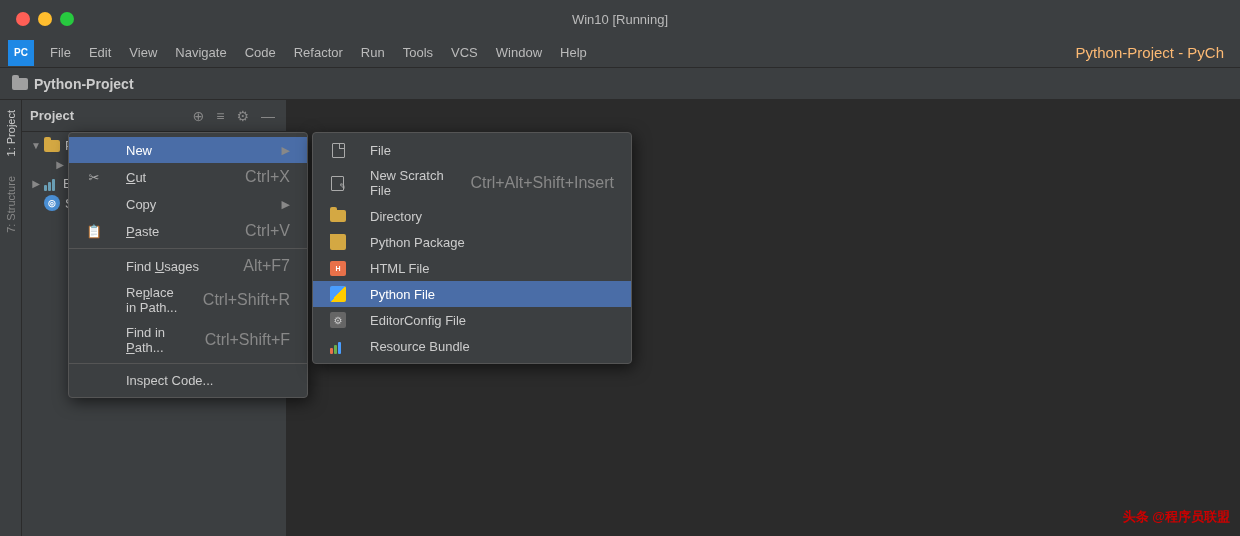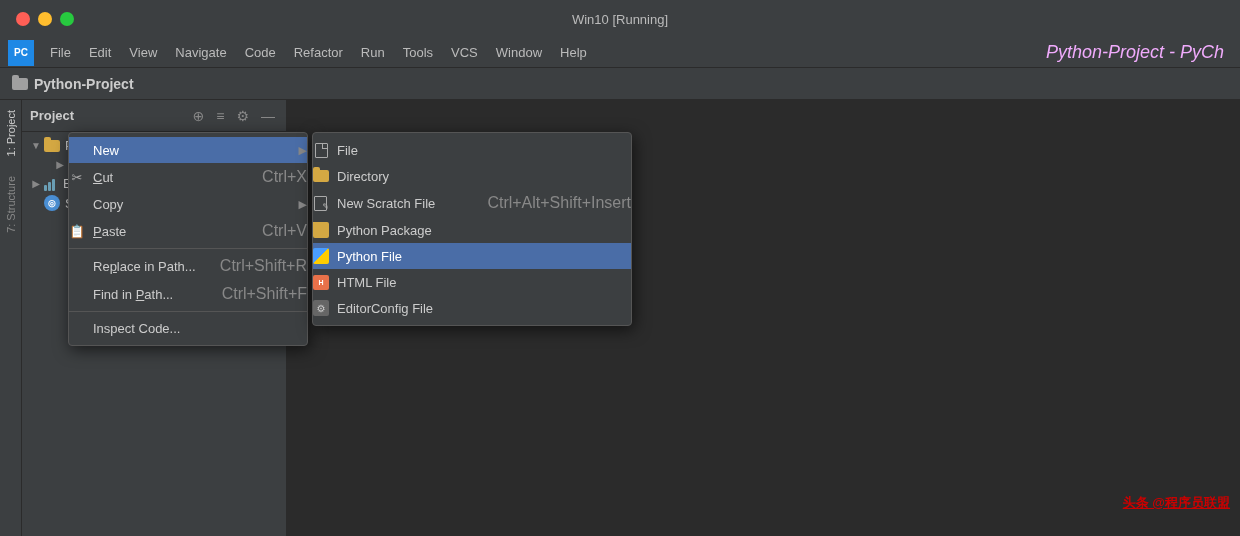--- a/index.html
+++ b/index.html
@@ -68,24 +68,23 @@
     }
     .menu-item {
       padding: 2px 8px;
       color: #bbbbbb;
       font-size: 13px;
       cursor: pointer;
       border-radius: 3px;
     }
     .menu-right {
       margin-left: auto;
-      color: #f0abfc;
-      font-size: 18px;
+      color: #fdba74;
+      font-size: 15px;
       padding-right: 8px;
-      font-style: italic;
     }
 
     
     .project-header {
       height: 32px;
       background: #3c3f41;
       display: flex;
       align-items: center;
       padding: 0 12px;
       border-bottom: 1px solid #2b2b2b;
@@ -250,25 +249,25 @@
       border: 1px solid #555;
       border-radius: 4px;
       box-shadow: 2px 4px 16px rgba(0,0,0,0.6);
       min-width: 240px;
       z-index: 100;
       padding: 4px 0;
     }
     .ctx-item {
       display: flex;
       align-items: center;
-      padding: 5px 0;
+      padding: 5px 17px;
       font-size: 13px;
       color: #cccccc;
       cursor: pointer;
-      gap: 8px;
+      gap: 24px;
     }
     .ctx-item.highlighted { background: #4a6da7; color: white; }
     .ctx-shortcut {
       margin-left: auto;
       color: #888;
       font-size: 16px;
     }
     .ctx-arrow {
       margin-left: auto;
       color: #888;
@@ -417,27 +416,26 @@
       display: flex;
       gap: 1px;
       align-items: flex-end;
       flex-shrink: 0;
     }
     .rbar { width: 3px; border-radius: 1px; }
 
     
     .watermark {
       position: absolute;
-      bottom: 24px;
+      bottom: 10px;
       right: 10px;
       color: #cc0000;
       font-size: 13px;
       font-weight: bold;
       z-index: 200;
-      text-decoration: underline;
     }
 
     
     .editor-area {
       flex: 1;
       background: #2b2b2b;
     }
 
     .cut-icon {
       font-size: 13px;
@@ -554,20 +552,25 @@
 
       <div class="ctx-item">
         <div class="ctx-icon">
             <span class="paste-icon">📋</span>
           </div>
         <span><u>P</u>aste</span>
         <span class="ctx-shortcut">Ctrl+V</span>
       </div>
       <div class="ctx-separator"></div>
 
+      <div class="ctx-item">
+        <div class="ctx-icon"></div>
+        <span>Find <u>U</u>sages</span>
+        <span class="ctx-shortcut">Alt+F7</span>
+      </div>
 
       <div class="ctx-item">
         <div class="ctx-icon"></div>
         <span>Re<u>p</u>lace in Path...</span>
         <span class="ctx-shortcut">Ctrl+Shift+R</span>
       </div>
 
       <div class="ctx-item">
         <div class="ctx-icon"></div>
         <span>Find in <u>P</u>ath...</span>
@@ -585,63 +588,73 @@
 
       <div class="ctx-item">
         <div class="ctx-icon">
           <div class="file-icon"></div>
         </div>
         <span>File</span>
       </div>
 
       <div class="ctx-item">
         <div class="ctx-icon">
-          <div class="dir-icon"></div>
-        </div>
-        <span>Directory</span>
-      </div>
-
-      <div class="ctx-item">
-        <div class="ctx-icon">
           <div class="scratch-icon"></div>
         </div>
         <span>New Scratch File</span>
         <span class="ctx-shortcut">Ctrl+Alt+Shift+Insert</span>
       </div>
 
       <div class="ctx-item">
         <div class="ctx-icon">
+          <div class="dir-icon"></div>
+        </div>
+        <span>Directory</span>
+      </div>
+
+      <div class="ctx-item">
+        <div class="ctx-icon">
           <div class="pypkg-icon"></div>
         </div>
         <span>Python Package</span>
       </div>
 
+      <div class="ctx-item">
+        <div class="ctx-icon">
+          <div class="html-icon">H</div>
+        </div>
+        <span>HTML File</span>
+      </div>
+
       <div class="ctx-item highlighted">
         <div class="ctx-icon">
           <div class="py-icon"></div>
         </div>
         <span>Python File</span>
-      </div>
-
-      <div class="ctx-item">
-        <div class="ctx-icon">
-          <div class="html-icon">H</div>
-        </div>
-        <span>HTML File</span>
       </div>
 
       <div class="ctx-item">
         <div class="ctx-icon">
           <div class="editorconfig-icon">
             <span class="gear-sm">⚙</span>
           </div>
         </div>
         <span>EditorConfig File</span>
       </div>
 
+      <div class="ctx-item">
+        <div class="ctx-icon">
+          <div class="resource-icon">
+            <div class="rbar" style="height:6px; background:#e8714a;"></div>
+            <div class="rbar" style="height:9px; background:#6ab04c;"></div>
+            <div class="rbar" style="height:12px; background:#4a9eff;"></div>
+          </div>
+        </div>
+        <span>Resource Bundle</span>
+      </div>
     </div>
   </div>
 
   <div class="editor-area"></div>
 
 </div>
 
 <div class="watermark">头条 @程序员联盟</div>
 
 </body></html>

